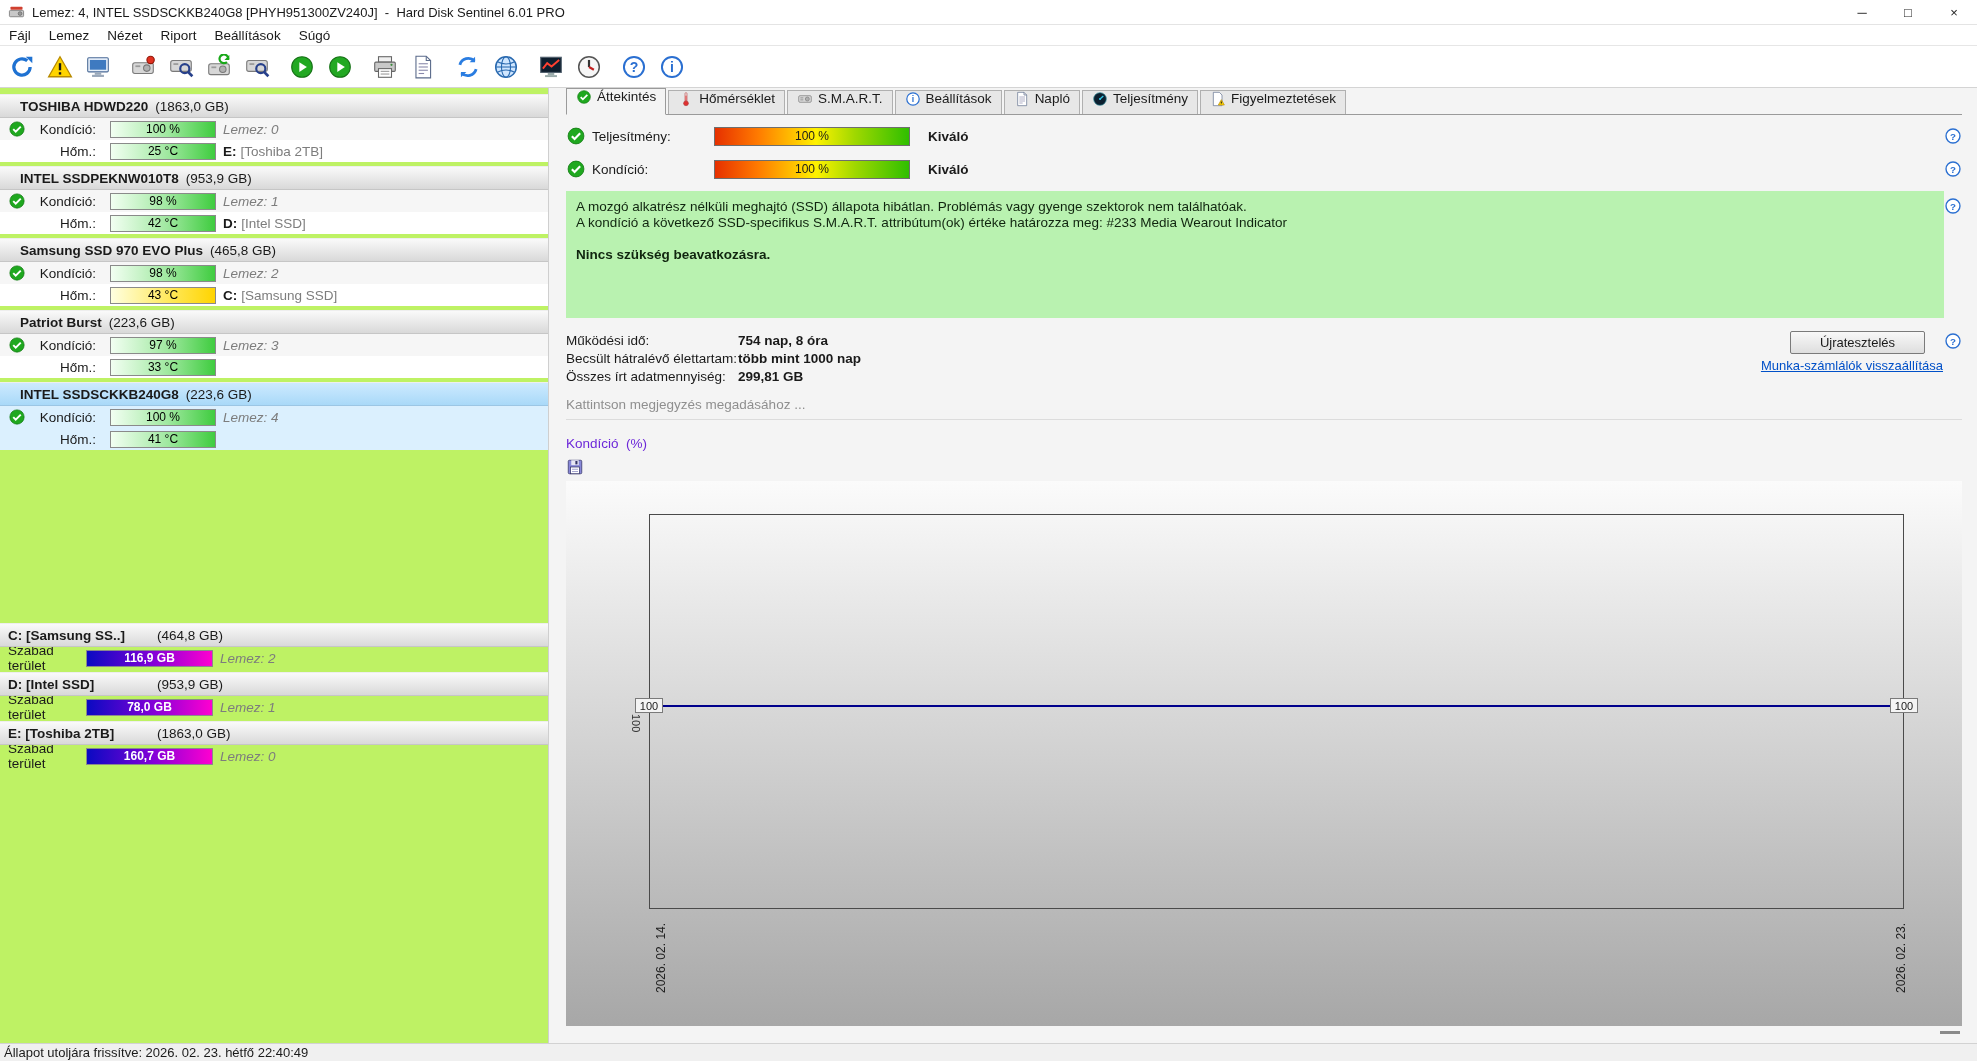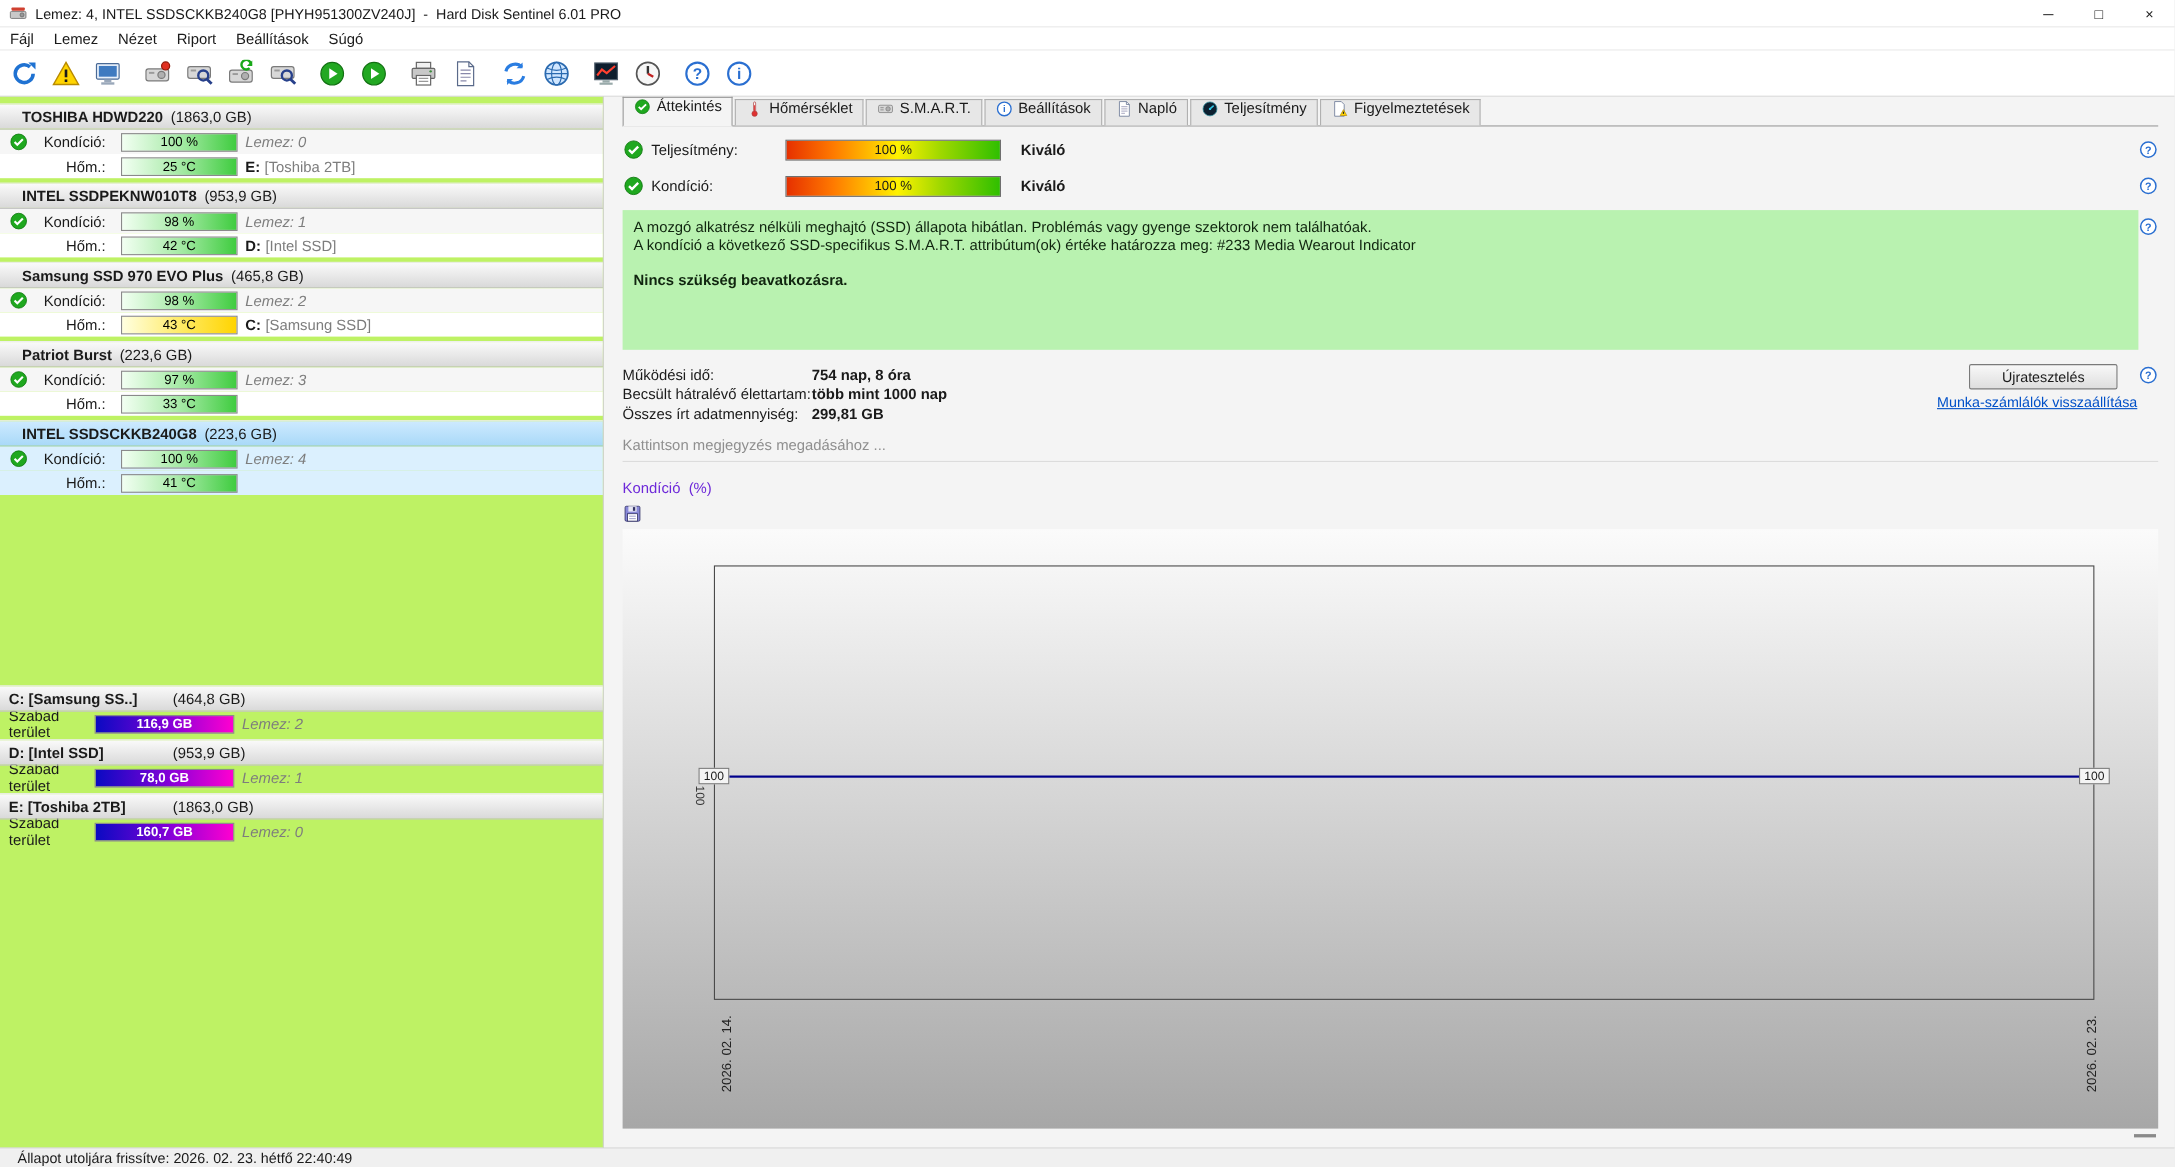--- a/index.html
+++ b/index.html
@@ -78,21 +78,21 @@
 .plot{position:absolute;left:83px;top:33px;width:1255px;height:395px;border:1px solid #4a4a4a}
 .chart-line{position:absolute;left:84px;top:224px;width:1253px;height:2px;background:#00008c}
 .pt-label{position:absolute;width:28px;height:15px;background:#f4f4f4;border:1px solid #7a7a7a;font-size:11px;display:flex;align-items:center;justify-content:center;top:217px}
 .pt-left{left:69px}
 .pt-right{left:1324px}
 .y-rot{position:absolute;left:64px;top:233px;height:30px;overflow:hidden;writing-mode:vertical-rl;font-size:11px;color:#333}
 .x-rot{position:absolute;top:434px;height:78px;writing-mode:vertical-rl;transform:rotate(180deg);font-size:12px;color:#222;white-space:pre}
 .x-left{left:88px}
 .x-right{left:1328px}
 .grip{width:20px;height:3px;background:#8a8a8a;margin:5px 2px 0 auto}
-.statusbar{height:18px;background:#f0f0f0;border-top:1px solid #d2d2d2;display:flex;align-items:center;padding-left:16px;font-size:13px}
+.statusbar{height:18px;background:#f0f0f0;border-top:1px solid #d2d2d2;display:flex;align-items:center;padding-left:4px;font-size:13px}
 </style>
 </head>
 <body>
 
 <svg width="0" height="0" style="position:absolute">
 <defs>
 <symbol id="sym-appdisk" viewBox="0 0 24 24">
         <rect x="2" y="9" width="20" height="9" rx="1.5" fill="#c8c8c8" stroke="#666"></rect>
         <circle cx="17" cy="13.5" r="2.6" fill="#999" stroke="#666"></circle>
         <rect x="3.5" y="4" width="17" height="4" rx="1" fill="#d04030"></rect>

